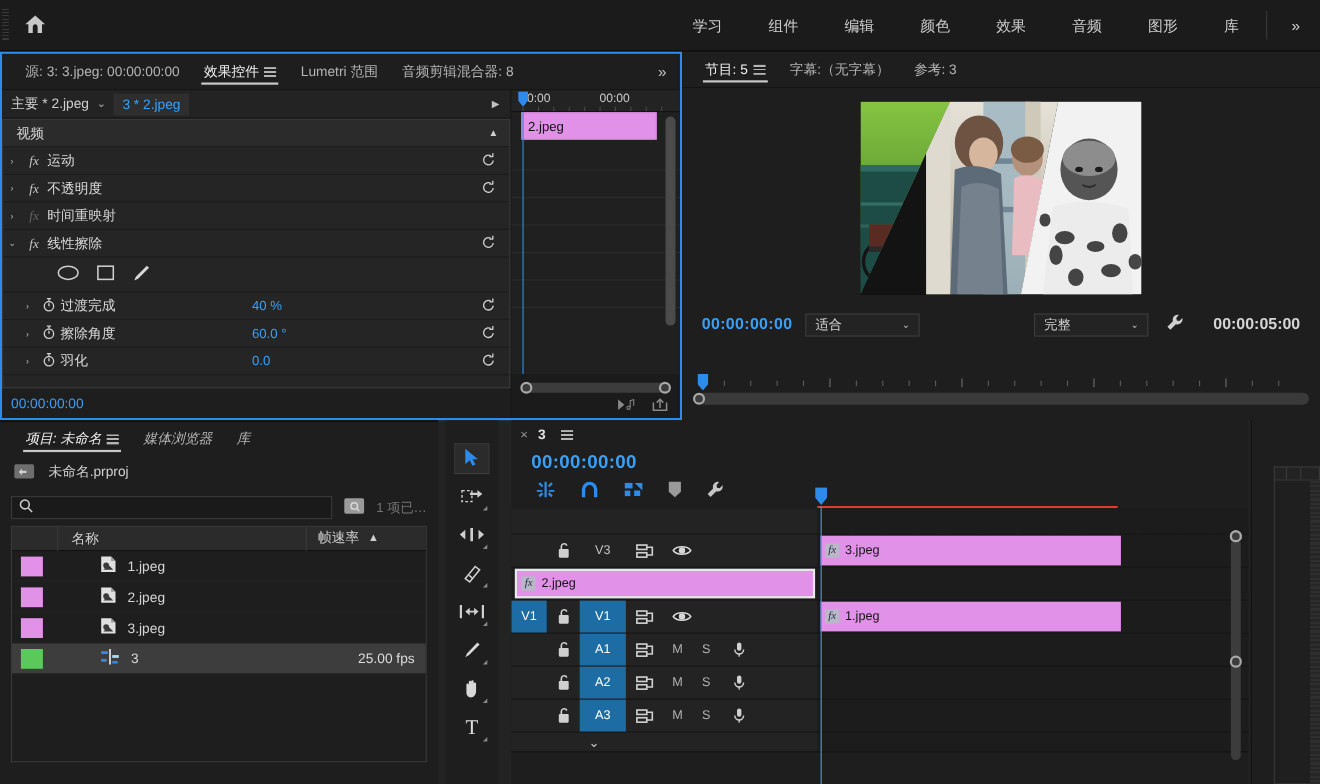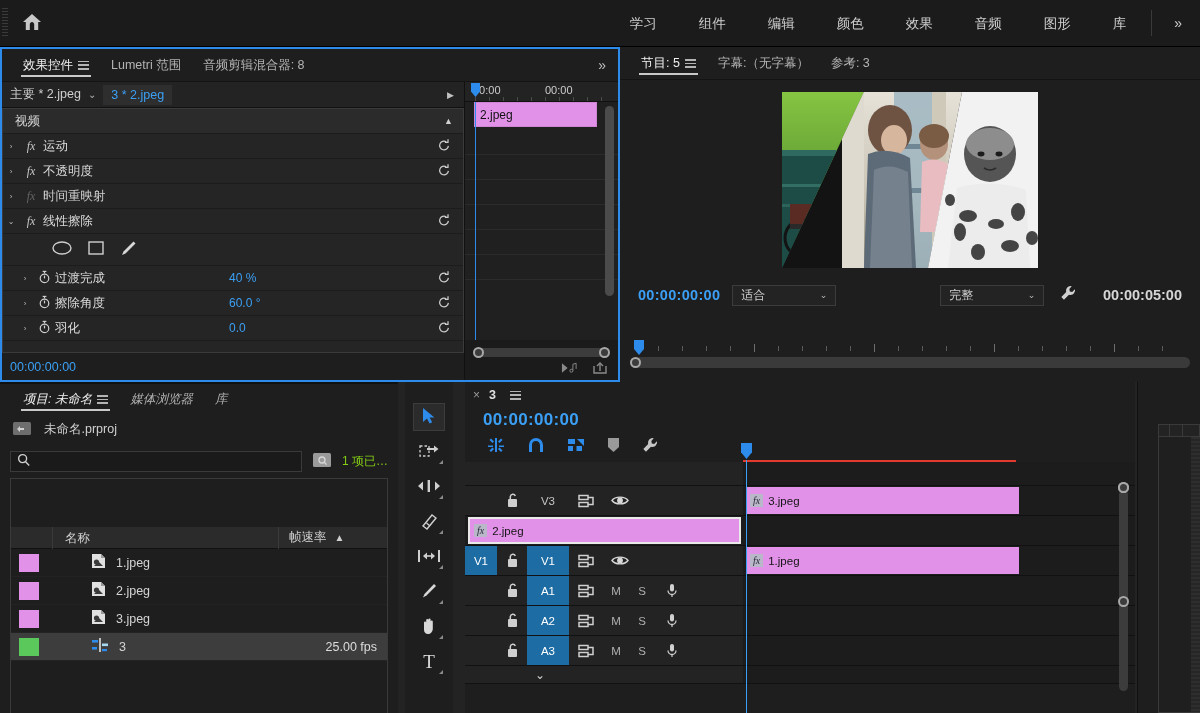--- a/index.html
+++ b/index.html
@@ -143,24 +143,24 @@
 
   
   .prj-panel { position: absolute; left: 0; top: 382px; width: 398px; height: 331px;
                background: #1e1e1e; border-top: 2px solid #111; }
   .prj-header { height: 30px; display: flex; align-items: center; padding-left: 12px; }
   .prj-file { height: 30px; display: flex; align-items: center; padding-left: 12px; gap: 12px; }
   .prj-file .txt { color: #d0d0d0; font-size: 12.5px; }
   .prj-search { height: 34px; display: flex; align-items: center; padding: 0 10px; gap: 10px; }
   .search-box { flex: 1; height: 21px; background: #1a1a1a; border: 1px solid #3a3a3a;
                 display: flex; align-items: center; padding-left: 6px; }
-  .prj-count { color: #84cc16; font-size: 12px; white-space: nowrap; }
+  .prj-count { color: #737373; font-size: 12px; white-space: nowrap; }
   .prj-table { margin: 0 10px; border: 1px solid #3a3a3a; border-bottom: none; }
   .prj-thead { height: 22px; background: #2b2b2b; display: flex; align-items: center;
-               border-bottom: 1px solid #111; font-size: 12.5px; color: #d0d0d0; margin-top: 48px; }
+               border-bottom: 1px solid #111; font-size: 12.5px; color: #d0d0d0; }
   .prj-thead .c-swatch { width: 42px; border-right: 1px solid #3a3a3a; height: 22px; }
   .prj-thead .c-name { flex: 1; padding-left: 12px; border-right: 1px solid #3a3a3a; height: 22px; line-height: 22px; }
   .prj-thead .c-rate { width: 108px; padding-left: 10px; display: flex; align-items: center; gap: 8px; }
   .prj-row { height: 28px; display: flex; align-items: center; border-bottom: 1px solid #232323;
              font-size: 12.5px; color: #d4d4d4; background: #1e1e1e; }
   .prj-row.sel { background: #3d3d3d; }
   .prj-row .c-swatch { width: 42px; display: flex; align-items: center; padding-left: 8px; }
   .prj-row .sw { width: 20px; height: 18px; }
   .prj-row .c-name { flex: 1; display: flex; align-items: center; gap: 10px; padding-left: 38px; }
   .prj-row .c-rate { width: 108px; text-align: right; padding-right: 10px; color: #dcdcdc; }
@@ -252,20 +252,21 @@
       <div class="menu-item">音频</div>
       <div class="menu-item">图形</div>
       <div class="menu-item">库</div>
       <div class="menu-sep"></div>
       <div class="menu-more">»</div>
     </div>
   </div>
 
   <div class="ec-panel">
     <div class="panel-tabs">
+      <div class="ptab">源: 3: 3.jpeg: 00:00:00:00</div>
       <div class="ptab active">
         <span>效果控件</span><span class="hamb"></span>
       </div>
       <div class="ptab">Lumetri 范围</div>
       <div class="ptab">音频剪辑混合器: 8</div>
       <div class="tabs-more">»</div>
     </div>
 
     <div class="ec-body">
 

